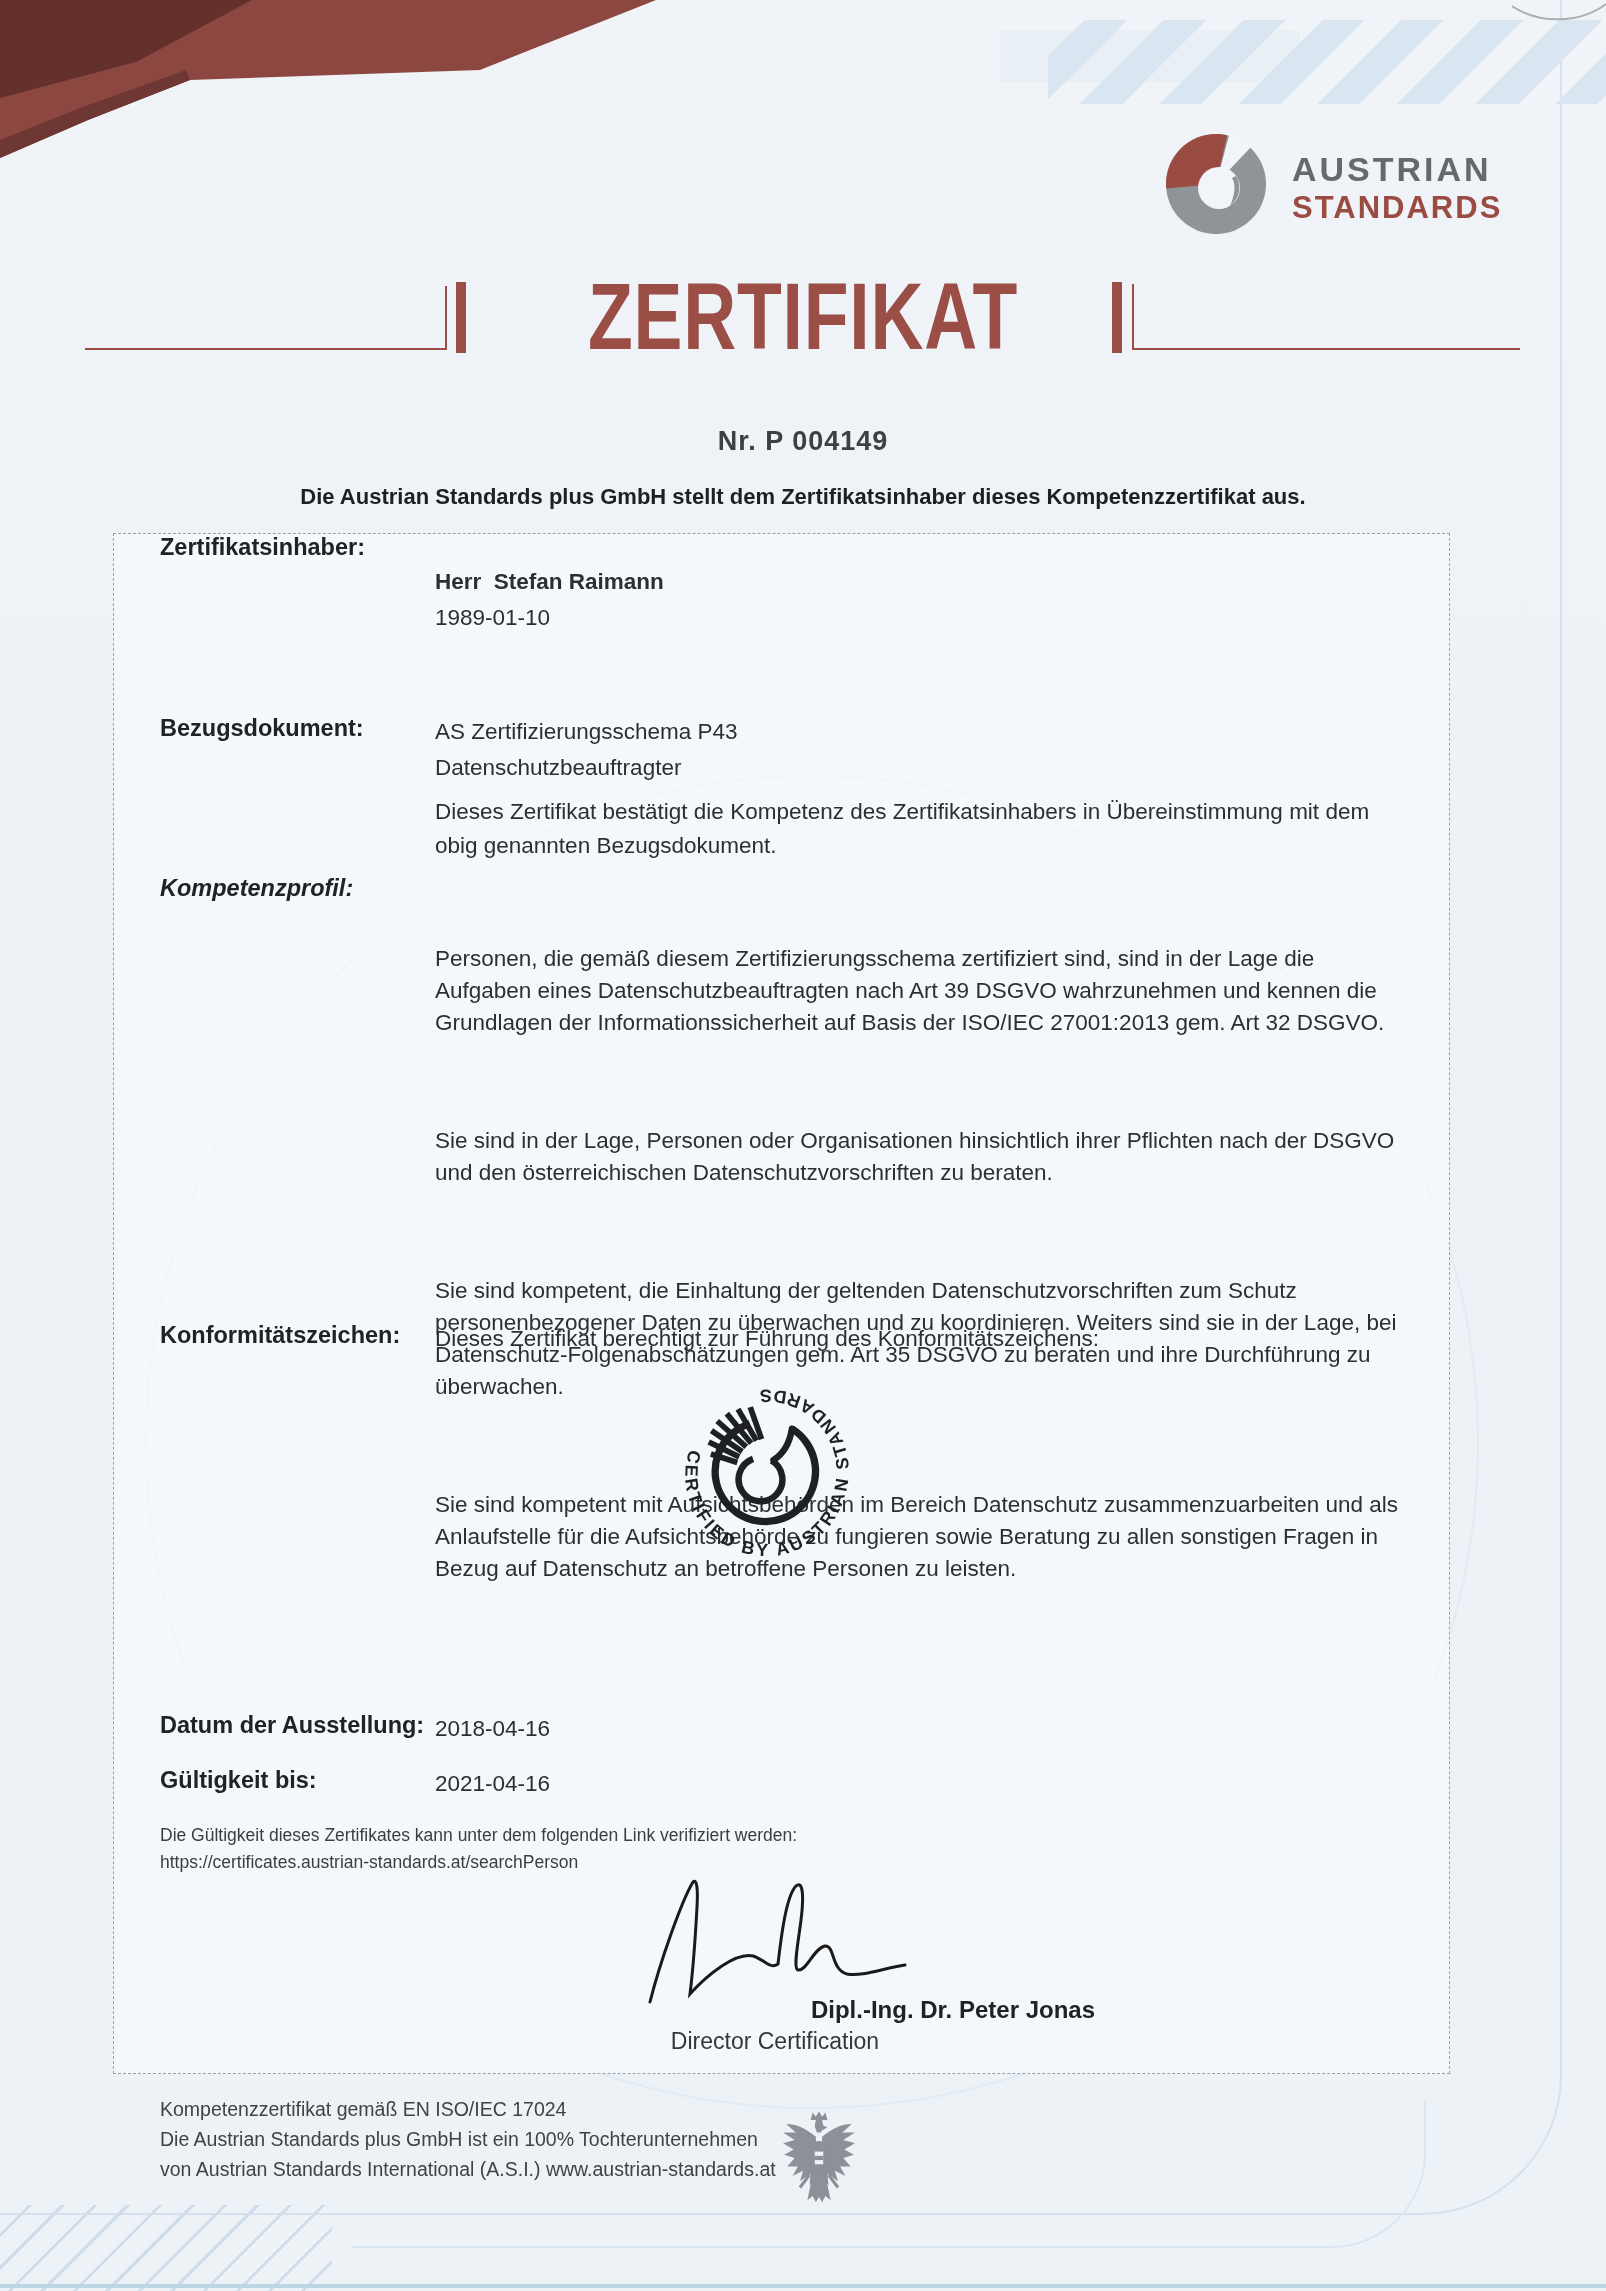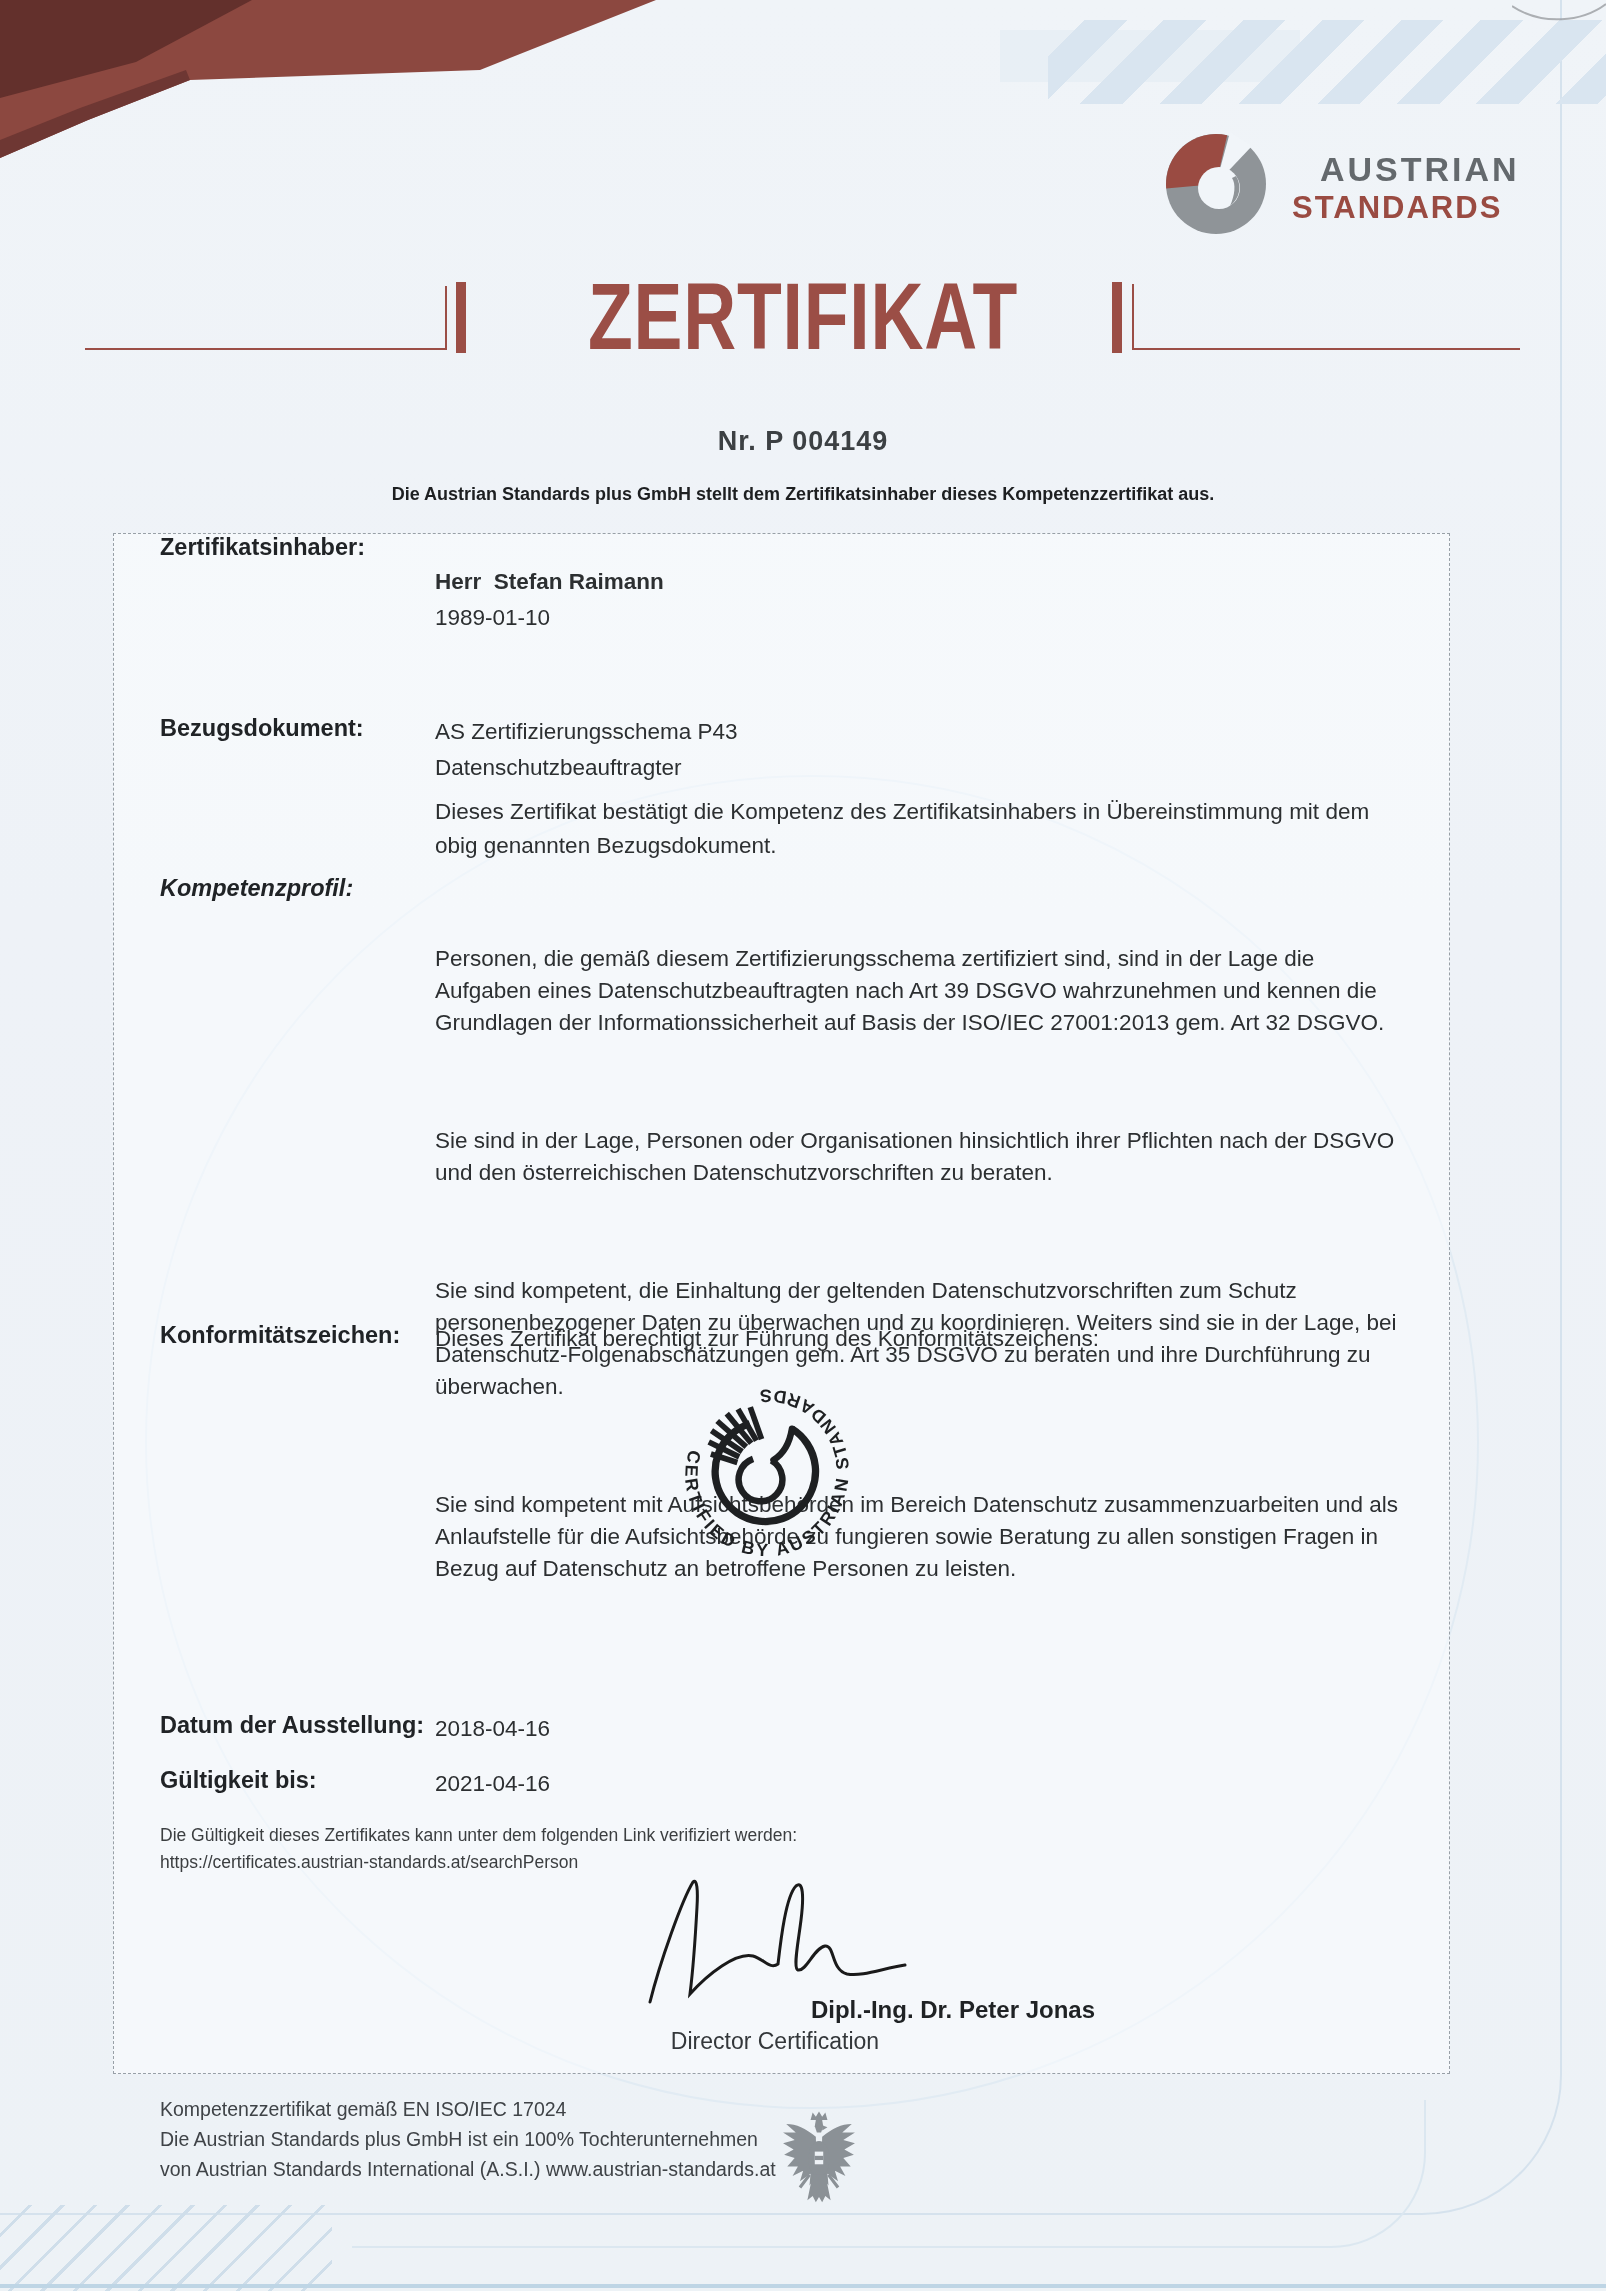--- a/index.html
+++ b/index.html
@@ -18,27 +18,27 @@
   .frame-outer{left:-40px;top:-40px;width:1600px;height:2253px;
     border-right:2px solid #d5e2ed;border-bottom:2px solid #d5e2ed;border-bottom-right-radius:140px;}
   .frame-inner{left:352px;top:2100px;width:1072px;height:146px;
     border-bottom:2px solid #dbe7f0;border-right:2px solid #dbe7f0;border-bottom-right-radius:95px;}
   .wm-circle{left:145px;top:775px;width:1330px;height:1330px;border:2px solid #e1ebf3;border-radius:50%;}
   .bl-stripes{left:0;top:2205px;width:332px;height:86px;
     background:repeating-linear-gradient(135deg,rgba(207,222,234,0) 0 20px,#cfdeea 20px 23px);}
   .bottom-line{left:0;top:2284px;width:1606px;height:4px;background:#bed5e5;}
   .curl{left:1512px;top:0;}
   
-  .logo-text1{left:1320px;top:150px;font-size:34px;font-weight:bold;letter-spacing:3px;color:#64696d;}
+  .logo-text1{left:1292px;top:150px;font-size:34px;font-weight:bold;letter-spacing:3px;color:#64696d;}
   .logo-text2{left:1292px;top:190px;font-size:31px;font-weight:bold;letter-spacing:2px;color:#9a4b42;}
   .title{top:270px;font-size:94px;line-height:1;font-weight:bold;color:#9b4e46;
     transform:scaleX(.78);transform-origin:center;letter-spacing:1px;}
   .tline{background:#9b4e46;}
   .cert-no{top:426px;font-size:27px;font-weight:bold;color:#3c4043;letter-spacing:1px;}
-  .intro{top:484px;font-size:18px;font-weight:bold;color:#1d1f21;}
+  .intro{top:484px;font-size:22px;font-weight:bold;color:#1d1f21;}
   
   .box{left:113px;top:533px;width:1335px;height:1539px;border:1px dashed #98a0a7;background:rgba(251,253,255,.55);}
   .lbl{left:160px;width:292px;font-size:23.5px;font-weight:bold;color:#202326;}
   .val{left:435px;width:965px;font-size:22.5px;line-height:34px;color:#2c2f31;white-space:pre-wrap;}
   .para{margin:0 0 18px 0;line-height:32px;}
   .small{left:160px;width:900px;font-size:17.5px;line-height:27px;color:#3b3e40;}
   .signer-name{left:455px;width:640px;text-align:right;font-size:24px;font-weight:bold;color:#1f2224;}
   .signer-title{left:455px;width:640px;text-align:center;font-size:23px;color:#33373a;}
   
   .footer{left:160px;top:2094px;width:660px;font-size:19.5px;line-height:30px;color:#3f4347;}

